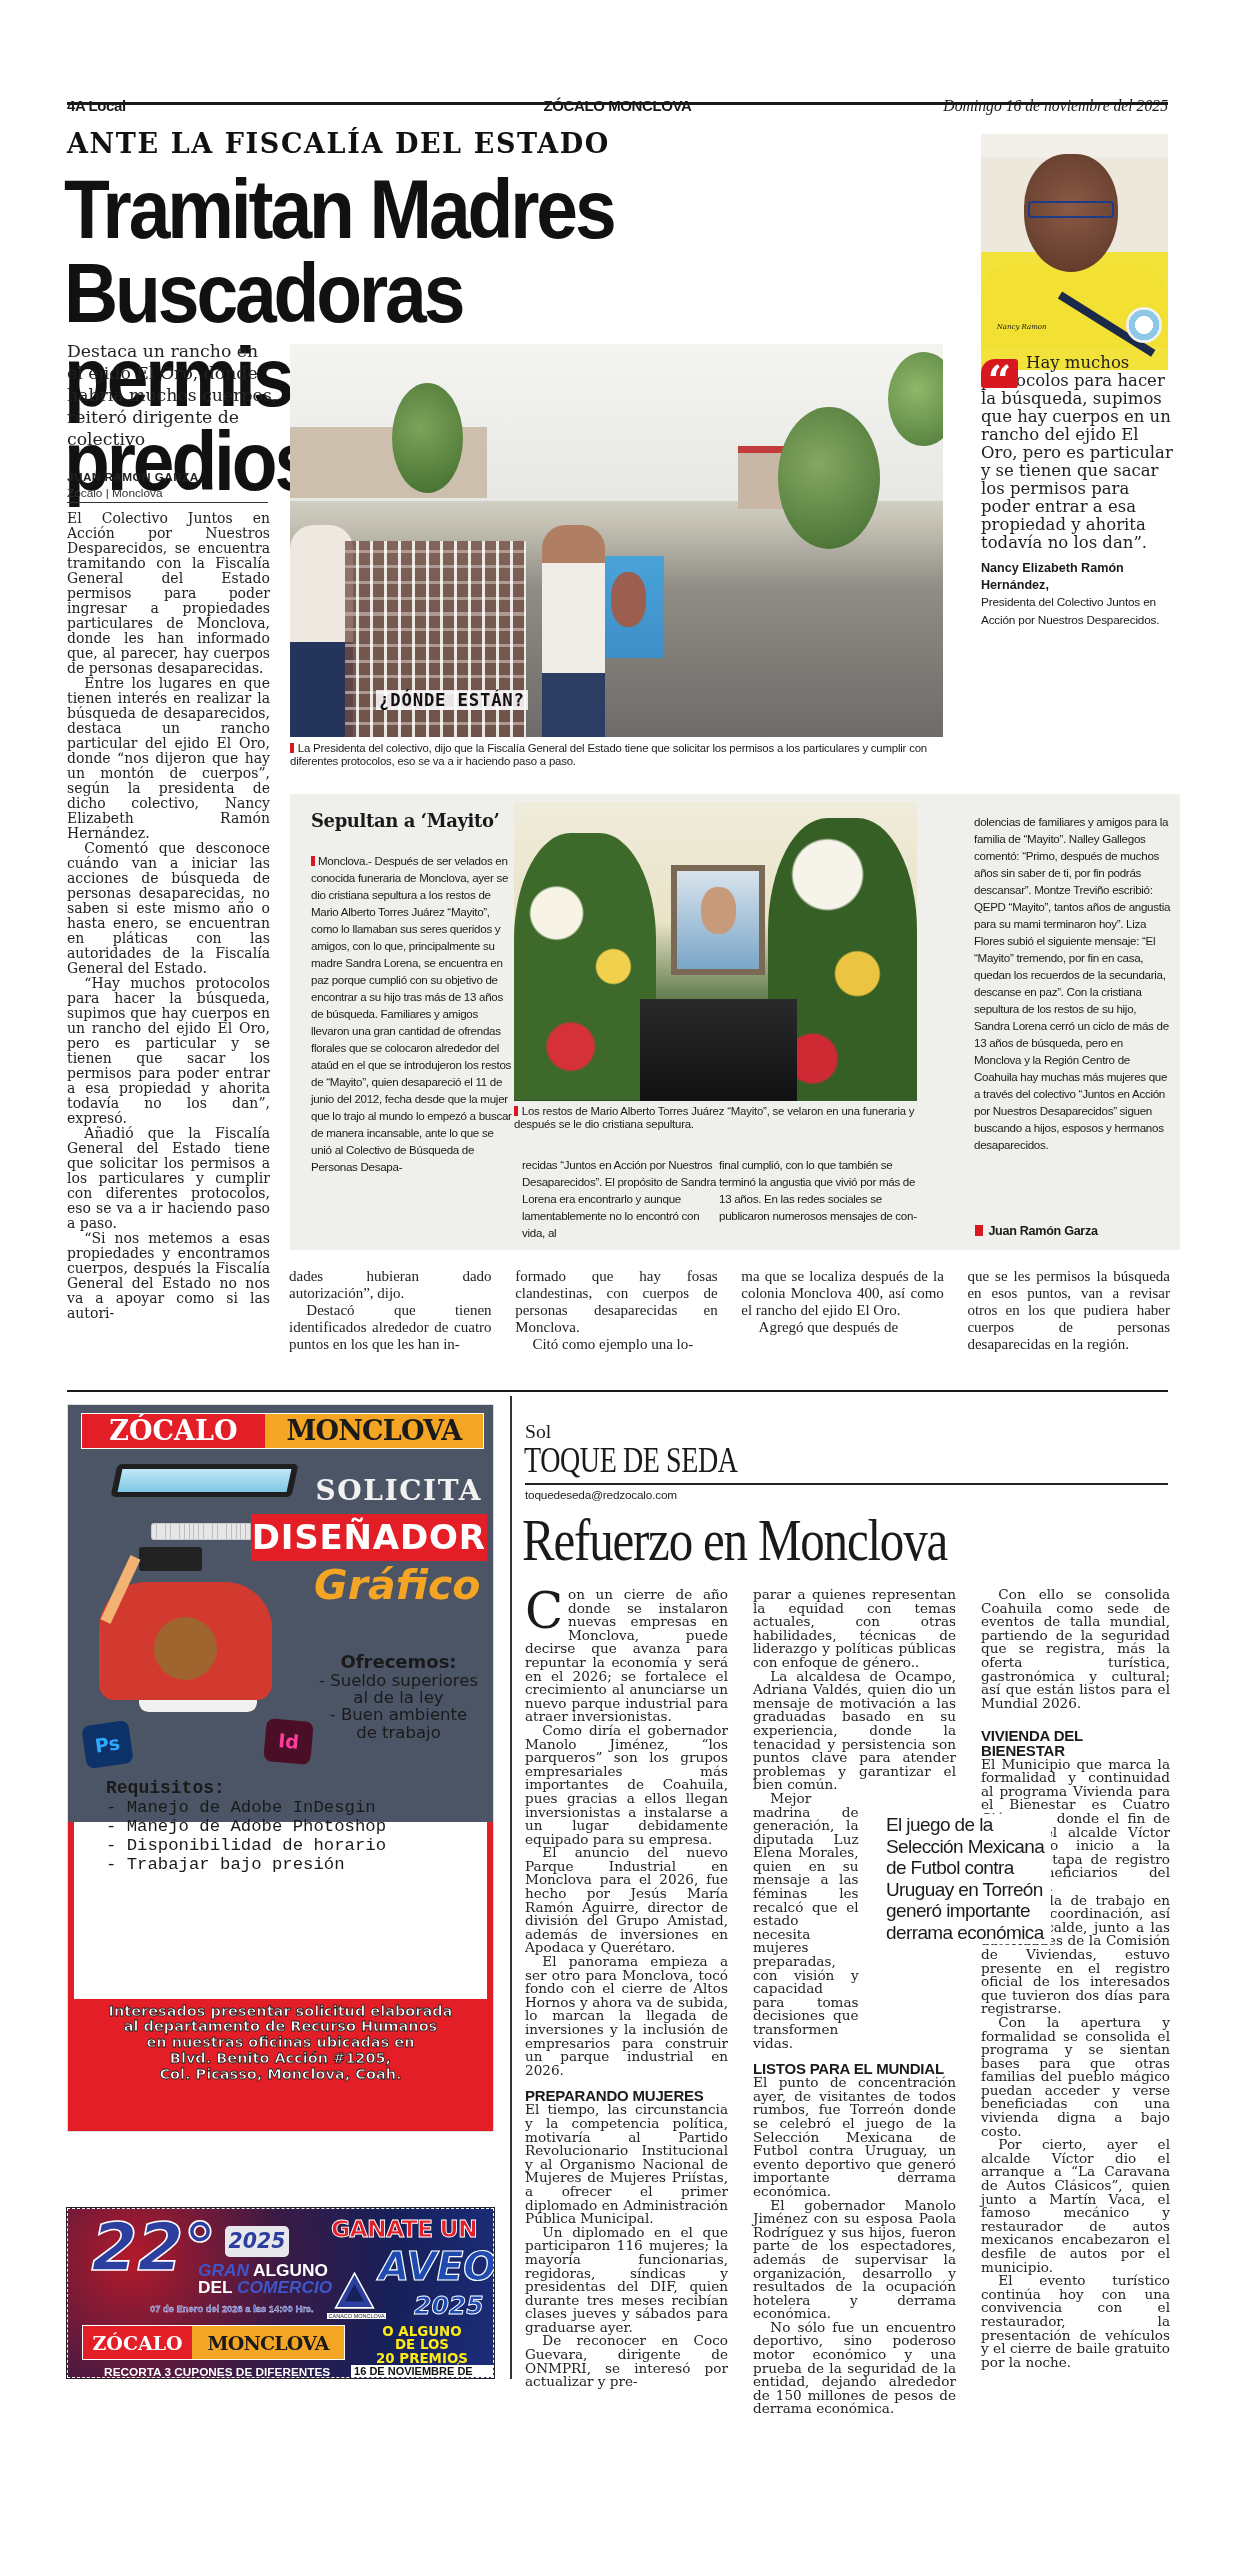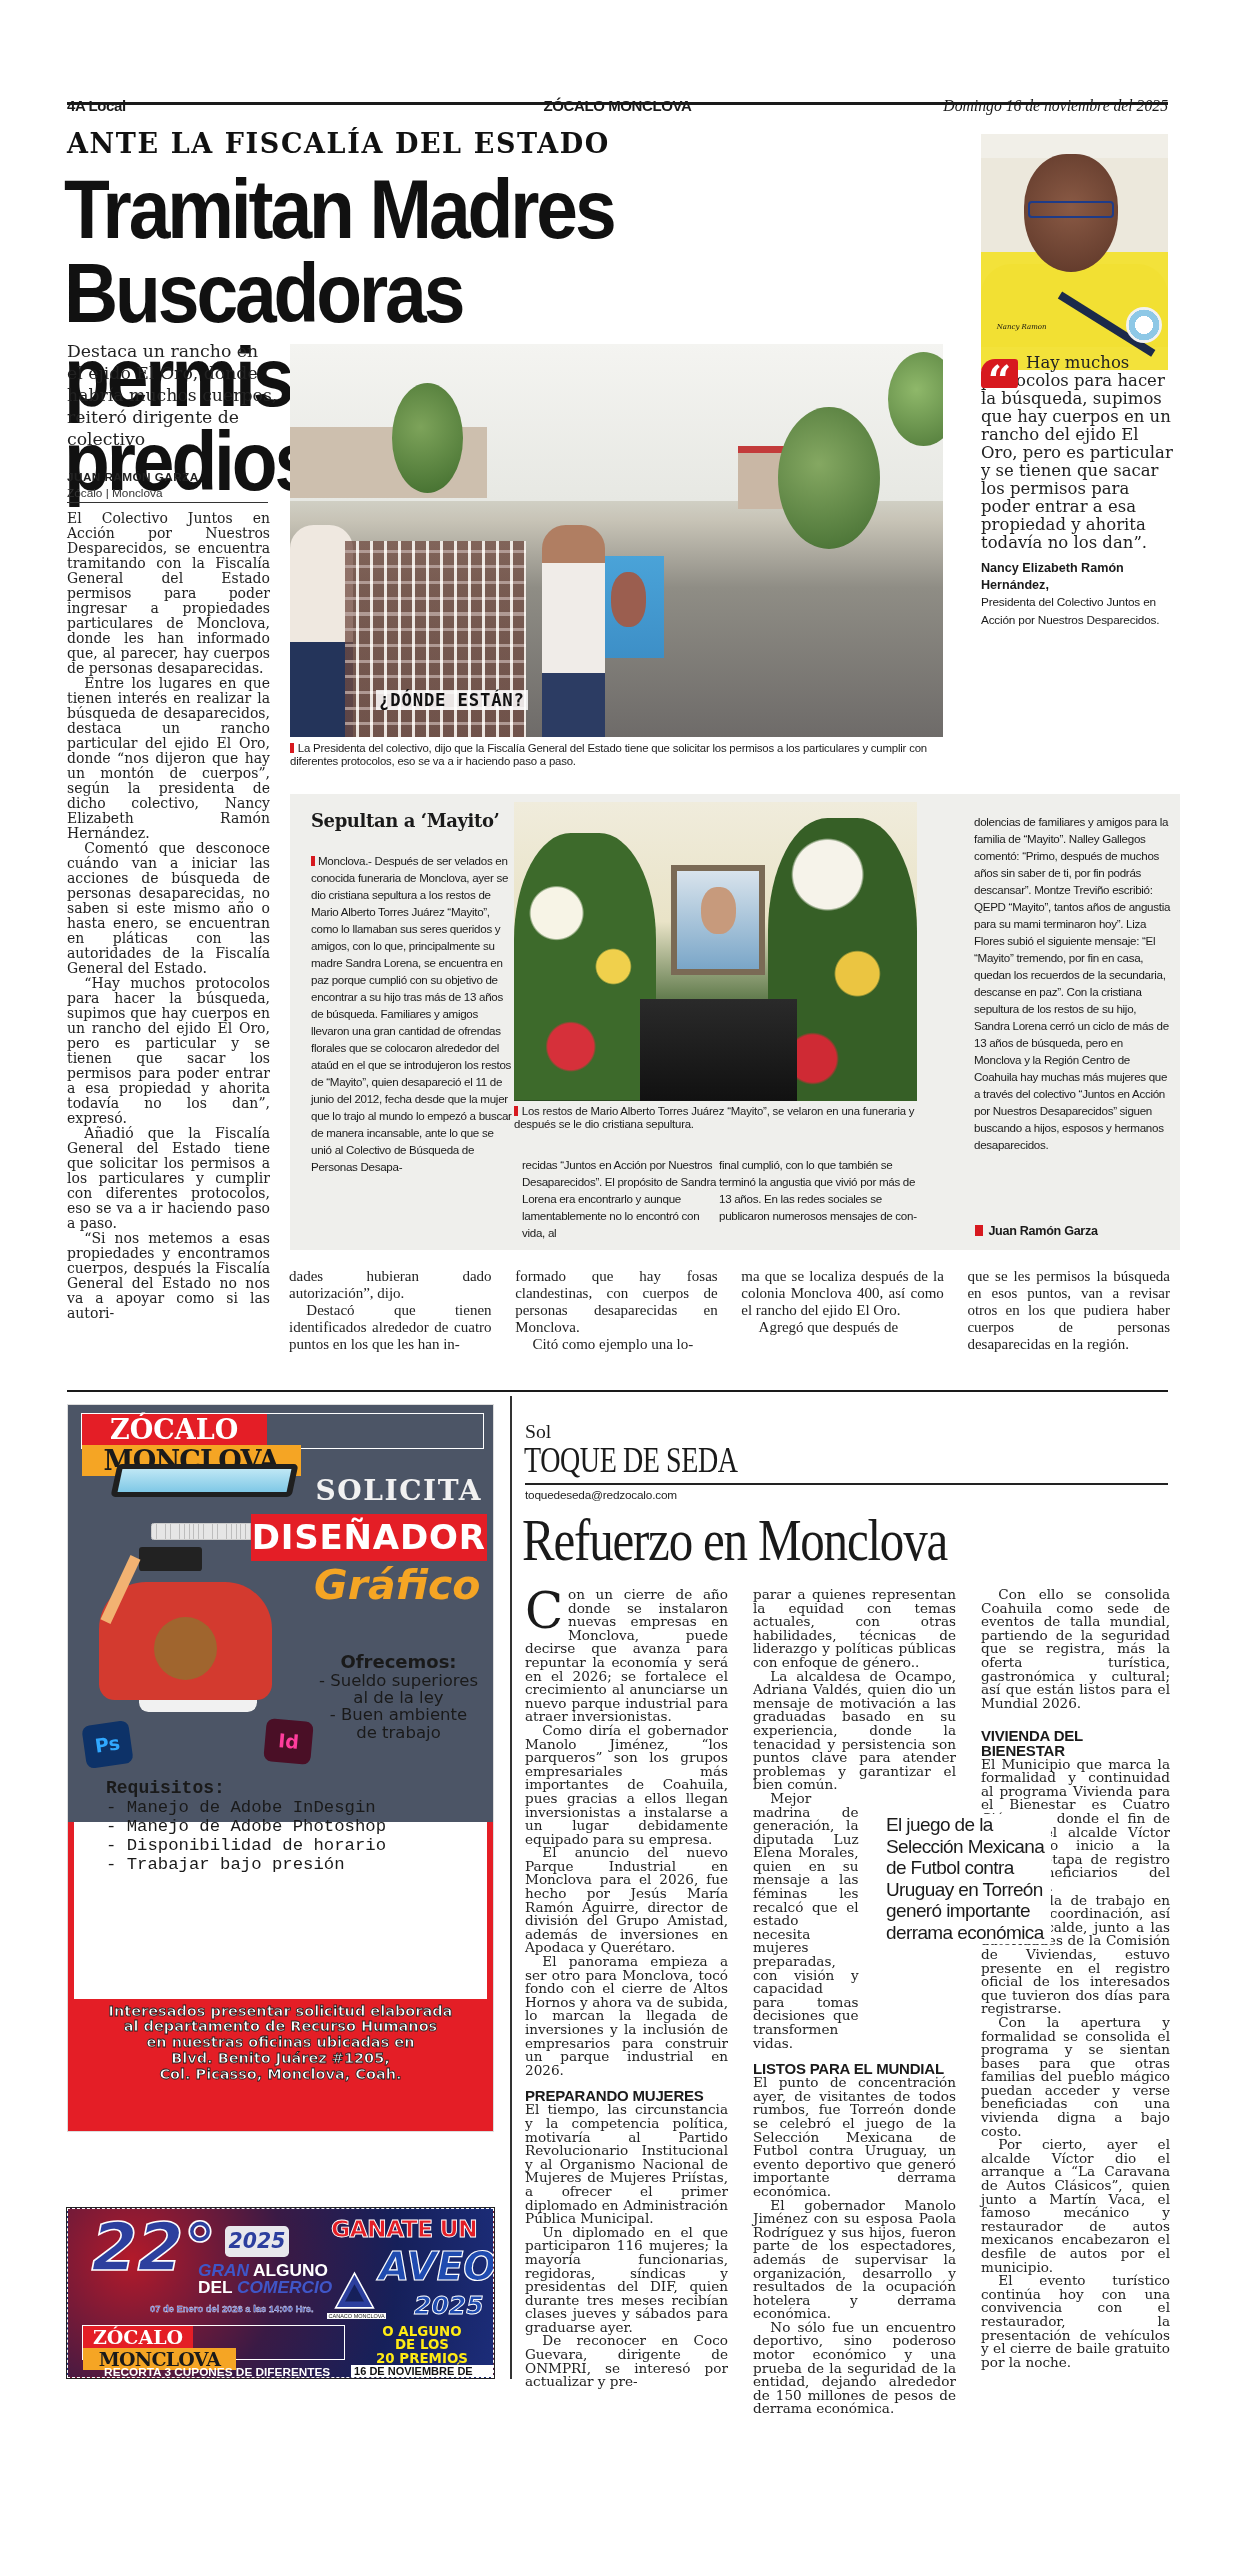--- a/index.html
+++ b/index.html
@@ -93,21 +93,21 @@
   .sb-author { position: absolute; top: 1224px; left: 975px; font-family: "Liberation Sans", sans-serif; font-weight: bold; font-size: 12.6px; letter-spacing: -0.3px; color: #1a1a1a; }
   .sb-author .mark { display: inline-block; width: 7.9px; height: 11px; background: #d7191f; margin-right: 5.5px; vertical-align: -0.8px; }
 
   
   .section-rule { position: absolute; top: 1390px; left: 67px; width: 1101px; height: 2.4px; background: #1a1a1a; }
   .vrule { position: absolute; top: 1396px; left: 510px; width: 1.6px; height: 983px; background: #333; }
 
   .ad1 { position: absolute; top: 1404px; left: 67px; width: 427px; height: 728px; background: #ffffff; overflow: hidden; border: 0.8px solid #ddd; }
   .ad1 .top-band { position: absolute; left: 0; top: 0; width: 100%; height: 417px; background: #4c5566; }
   .ad1 .bottom-band { position: absolute; left: 0; top: 417px; width: 100%; height: 311px; background: #ffffff; border-left: 6.3px solid #e41e26; border-right: 6.3px solid #e41e26; }
-  .logo-bar { position: absolute; display: flex; height: 35px; border: 1.6px solid #fff; flex-direction: column; }
+  .logo-bar { position: absolute; display: flex; height: 35px; border: 1.6px solid #fff; }
   .logo-bar .l-red { background: #e41e26; color: #fff; font-family: "DejaVu Serif", serif; font-weight: bold; display: flex; align-items: center; justify-content: center; }
   .logo-bar .l-orange { background: #f5a524; color: #1a1a1a; font-family: "DejaVu Serif", serif; font-weight: bold; display: flex; align-items: center; justify-content: center; }
   .ad1 .logo-bar { left: 12.6px; top: 7.9px; width: 403px; height: 36px; }
   .ad1 .logo-bar .l-red { width: 185px; font-size: 27px; }
   .ad1 .logo-bar .l-orange { width: 219px; font-size: 27px; letter-spacing: -0.8px; }
   .ad1 .solicita { position: absolute; right: 11px; top: 69px; font-family: "DejaVu Serif", serif; font-weight: bold; font-size: 28px; color: #f1f1f1; letter-spacing: 1.6px; }
   .ad1 .disenador { position: absolute; right: 6.3px; top: 109px; width: 236px; height: 47px; background: #e41e26; color: #fff; font-family: "DejaVu Sans", sans-serif; font-weight: bold; font-size: 34px; text-align: center; line-height: 47px; letter-spacing: 0.8px; }
   .ad1 .grafico { position: absolute; right: 12.6px; top: 156px; font-family: "DejaVu Sans", sans-serif; font-weight: bold; font-style: italic; font-size: 41px; color: #f5a524; }
   .ad1 .monitor { position: absolute; left: 46px; top: 59px; width: 181px; height: 33px; background: #1f1f1f; border-radius: 4.7px; transform: skewX(-12deg); }
   .ad1 .monitor::after { content: ""; position: absolute; left: 6.3px; top: 4.7px; right: 6.3px; bottom: 4.7px; background: linear-gradient(180deg,#bfe7f5,#7fc8e6); }
@@ -300,21 +300,21 @@
     <div class="ttl">Requisitos:</div>
     <div>- Manejo de Adobe InDesgin</div>
     <div>- Manejo de Adobe Photoshop</div>
     <div>- Disponibilidad de horario</div>
     <div>- Trabajar bajo presión</div>
   </div>
   <div class="footer">
     <div>Interesados presentar solicitud elaborada</div>
     <div>al departamento de Recurso Humanos</div>
     <div>en nuestras oficinas ubicadas en</div>
-    <div>Blvd. Benito Juárez #1205,</div>
+    <div>Blvd. Benito Acción #1205,</div>
     <div>Col. Picasso, Monclova, Coah.</div>
   </div>
 </div>
 
 <div class="ad2">
   <div class="big22">22°</div>
   <div class="year-pill">2025</div>
   <div class="sorteo">
     <span class="gran">GRAN</span>
     <span>ALGUNO</span><br>

